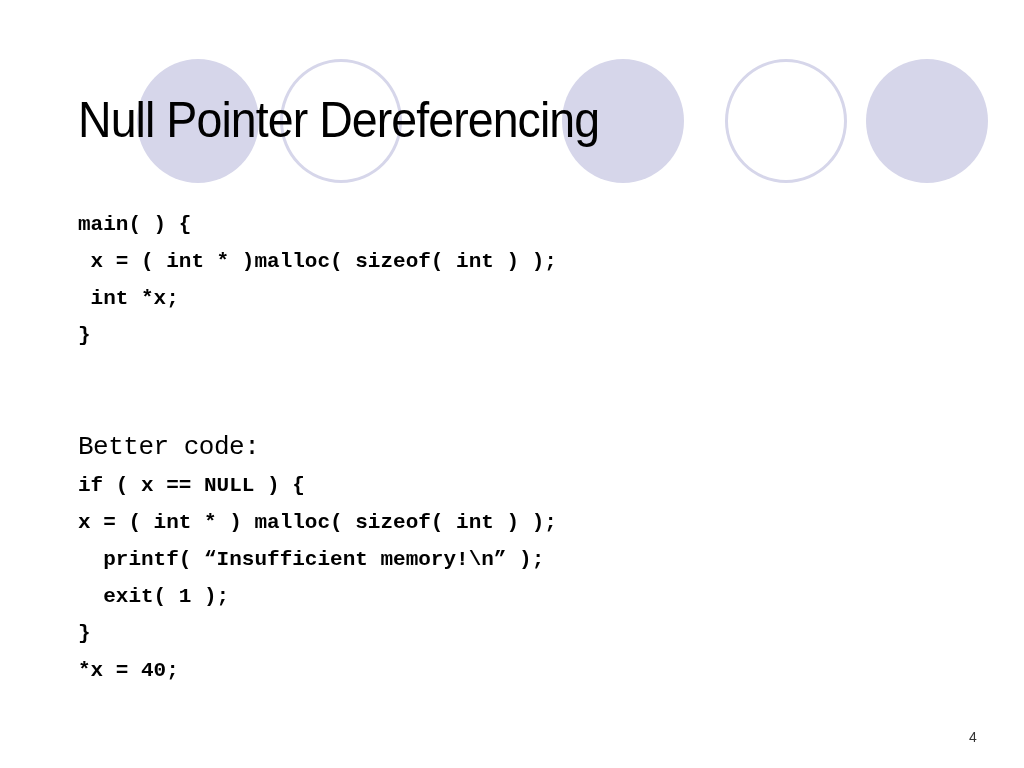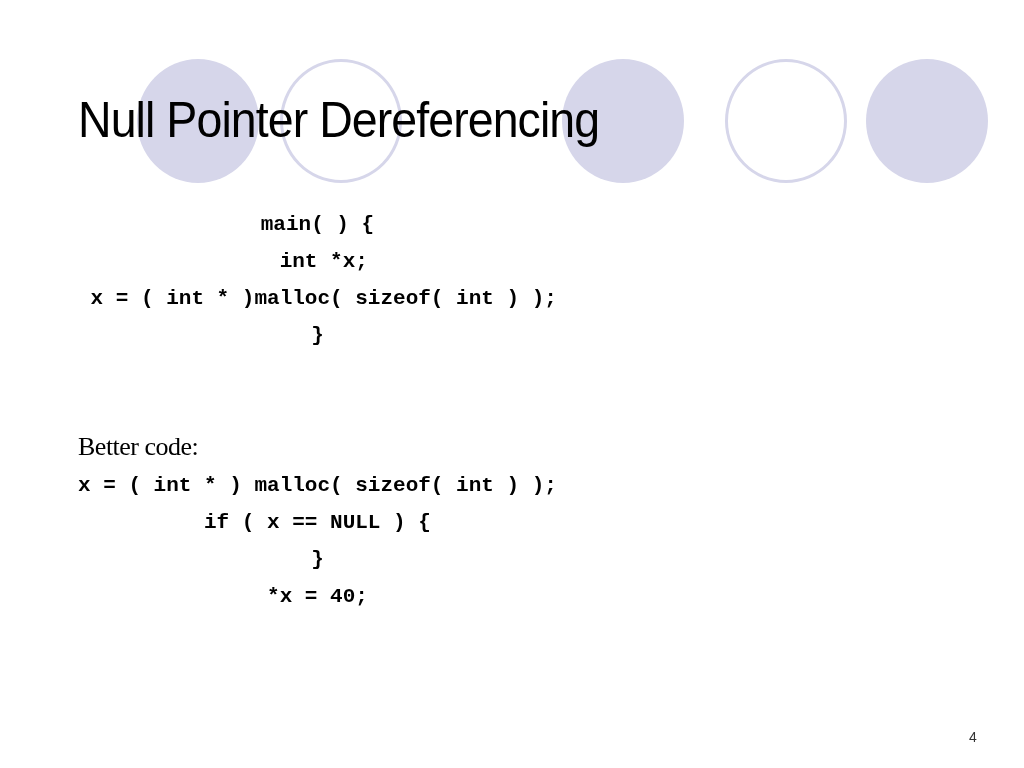--- a/index.html
+++ b/index.html
@@ -51,36 +51,35 @@
       color: #000000;
       white-space: nowrap;
       transform: scaleX(0.93);
       transform-origin: left top;
     }
     .code-block {
       position: absolute;
       left: 62px;
       margin: 0;
       padding: 0;
-      text-align: center;
     }
     .code-line {
       font-family: "Liberation Mono", monospace;
       font-weight: bold;
       font-size: 21px;
       line-height: 37px;
       height: 37px;
       white-space: pre;
       color: #000000;
     }
     .label {
       position: absolute;
       left: 62px;
       top: 405px;
-      font-family: Liberation Serif, serif;
+      font-family: Liberation Mono, monospace;
       font-size: 26px;
       line-height: 36px;
       color: #000000;
       letter-spacing: -0.5px;
     }
     .page-number {
       position: absolute;
       left: 953px;
       top: 705px;
       font-family: "Liberation Sans", sans-serif;
@@ -96,28 +95,30 @@
   <div class="circle filled" style="left:121px;"></div>
   <div class="circle outline" style="left:264px;"></div>
   <div class="circle filled" style="left:546px;"></div>
   <div class="circle outline" style="left:709px;"></div>
   <div class="circle filled" style="left:850px;"></div>
 
   <h1 class="title">Null Pointer Dereferencing</h1>
 
   <div class="code-block" style="top:182px;">
     <div class="code-line">main( ) {</div>
+    <div class="code-line"> x = ( int * )malloc( sizeof( int ) );</div>
     <div class="code-line"> int *x;</div>
-    <div class="code-line"> x = ( int * )malloc( sizeof( int ) );</div>
     <div class="code-line">}</div>
   </div>
 
   <div class="label">Better code:</div>
 
   <div class="code-block" style="top:443px;">
+    <div class="code-line">if ( x == NULL ) {</div>
     <div class="code-line">x = ( int * ) malloc( sizeof( int ) );</div>
-    <div class="code-line">if ( x == NULL ) {</div>
+    <div class="code-line">  printf( “Insufficient memory!\n” );</div>
+    <div class="code-line">  exit( 1 );</div>
     <div class="code-line">}</div>
     <div class="code-line">*x = 40;</div>
   </div>
 
   <div class="page-number">4</div>
 </div>
 
 </body></html>

